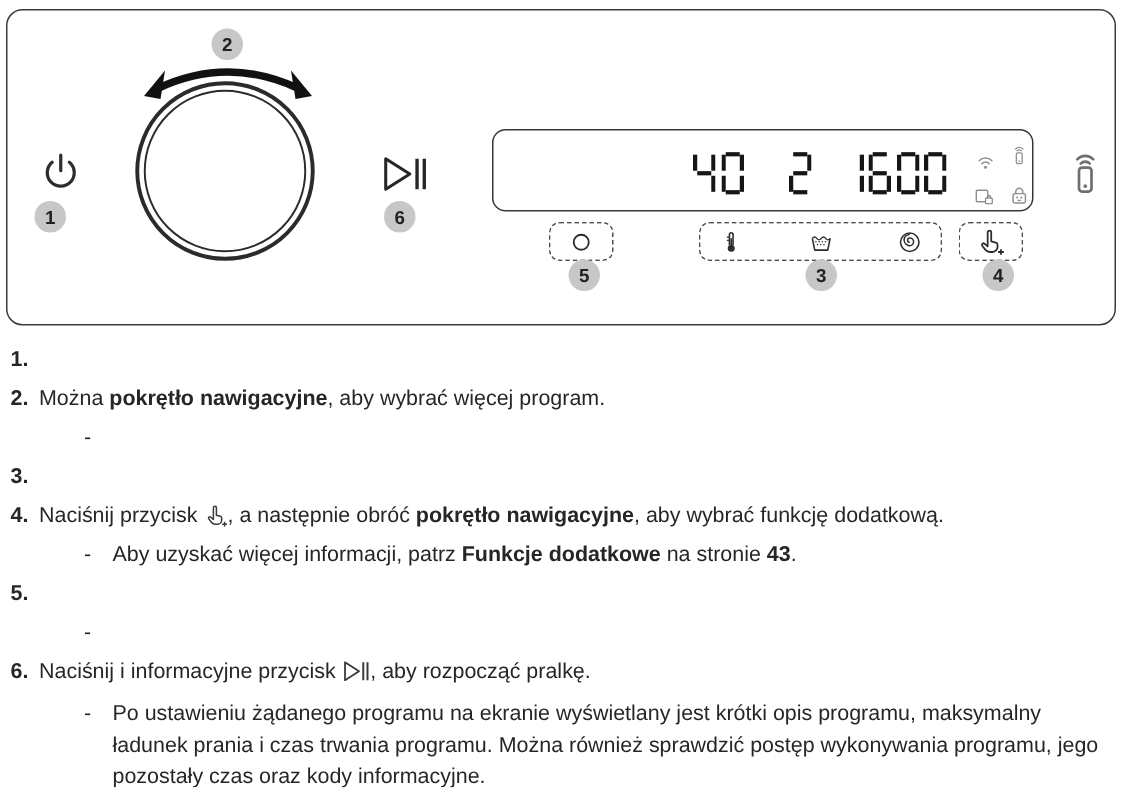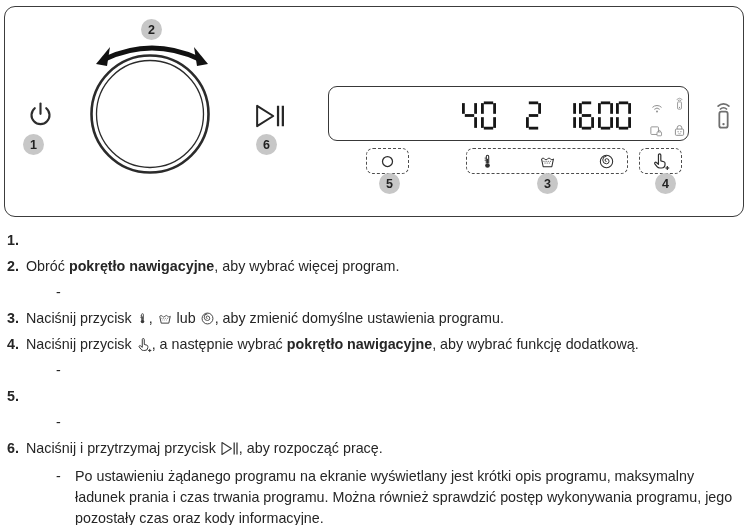--- a/index.html
+++ b/index.html
@@ -269,55 +269,49 @@
     <div class="badge b4">4</div>
 
   </div>
 
   <div class="instructions" id="instructions">
       <div class="row">
         <span class="inum">1.</span>
       </div>
       <div class="row">
         <span class="inum">2.</span>
-        <span class="itext"><span>Obróć </span><span class="bold">pokrętło nawigacyjne</span><span>, aby wybrać więcej program.</span></span>
+        <span class="itext"><span>Można </span><span class="bold">pokrętło nawigacyjne</span><span>, aby wybrać więcej program.</span></span>
       </div>
       <div class="row sub">
         <span class="dash">-</span>
       </div>
       <div class="row">
         <span class="inum">3.</span>
-        <span class="itext"><span>Naciśnij przycisk </span><svg class="ii temperature-icon" viewBox="0 0 24 24">
-            <use href="#sym-thermometer" xlink:href="#sym-thermometer"></use>
-          </svg><span>, </span><svg class="ii rinse-icon" viewBox="0 0 24 24">
-            <use href="#sym-tub" xlink:href="#sym-tub"></use>
-          </svg><span> lub </span><svg class="ii spin-icon" viewBox="0 0 24 24">
-            <use href="#sym-spin" xlink:href="#sym-spin"></use>
-          </svg><span>, aby zmienić domyślne ustawienia programu.</span></span>
       </div>
       <div class="row">
         <span class="inum">4.</span>
         <span class="itext"><span>Naciśnij przycisk </span><svg class="ii touch-function-icon" viewBox="0 0 24 24">
             <use href="#sym-touch" xlink:href="#sym-touch"></use>
-          </svg><span>, a następnie wybrać </span><span class="bold">pokrętło nawigacyjne</span><span>, aby wybrać funkcję dodatkową.</span></span>
+          </svg><span>, a następnie obróć </span><span class="bold">pokrętło nawigacyjne</span><span>, aby wybrać funkcję dodatkową.</span></span>
       </div>
       <div class="row sub">
         <span class="dash">-</span>
+        <span class="stext"><span>Aby uzyskać więcej informacji, patrz </span><span class="bold">Funkcje dodatkowe</span><span> na stronie </span><span class="bold">43</span><span>.</span></span>
       </div>
       <div class="row">
         <span class="inum">5.</span>
       </div>
       <div class="row sub">
         <span class="dash">-</span>
       </div>
       <div class="row">
         <span class="inum">6.</span>
-        <span class="itext"><span>Naciśnij i przytrzymaj przycisk </span><svg class="ii play-pause-icon" viewBox="0 0 28 24">
+        <span class="itext"><span>Naciśnij i informacyjne przycisk </span><svg class="ii play-pause-icon" viewBox="0 0 28 24">
             <use href="#sym-playpause" xlink:href="#sym-playpause"></use>
-          </svg><span>, aby rozpocząć pracę.</span></span>
+          </svg><span>, aby rozpocząć pralkę.</span></span>
       </div>
       <div class="row sub para">
         <span class="dash">-</span>
         <span class="stext"><span>Po ustawieniu żądanego programu na ekranie wyświetlany jest krótki opis programu, maksymalny ładunek prania i czas trwania programu. Można również sprawdzić postęp wykonywania programu, jego pozostały czas oraz kody informacyjne.</span></span>
       </div>
     </div>
 
 </div>
 
 </body></html>

